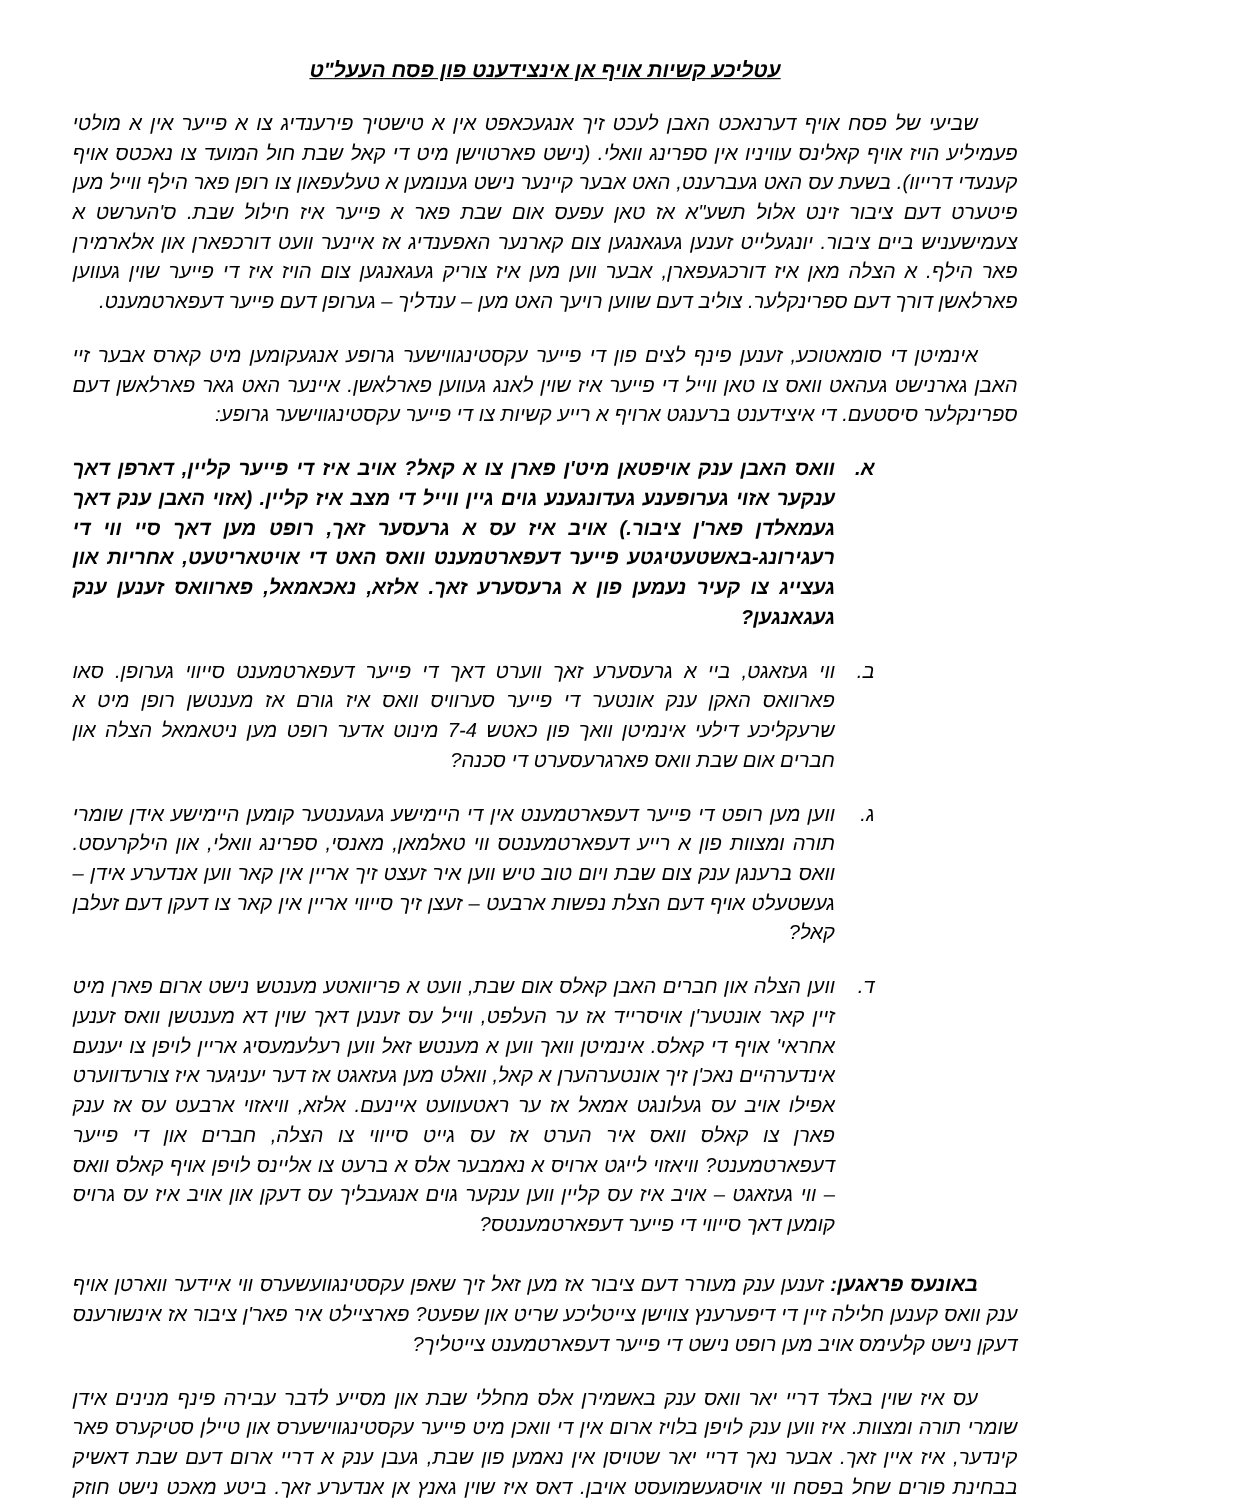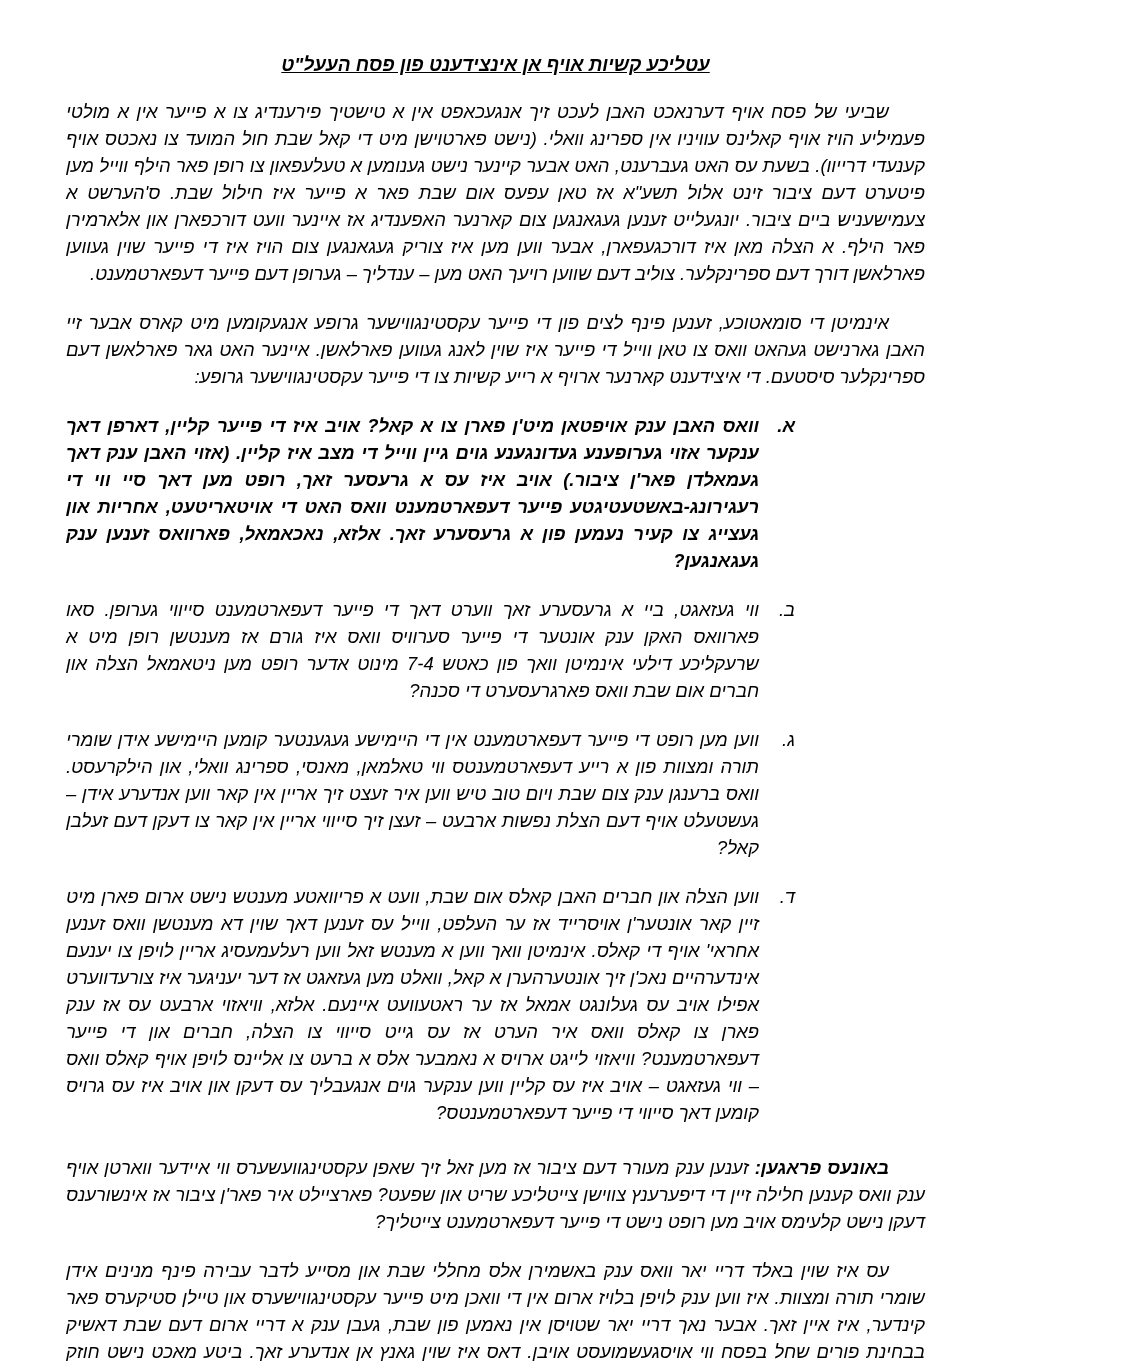--- a/index.html
+++ b/index.html
@@ -57,21 +57,21 @@
   .bonus { margin-top: 28px; }
   .b { font-weight: bold; }
 </style>
 </head>
 <body>
 
 <div class="page">
   <div class="title">עטליכע קשיות אויף אן אינצידענט פון פסח העעל"ט</div>
 
   <p class="para">שביעי של פסח אויף דערנאכט האבן לעכט זיך אנגעכאפט אין א טישטיך פירענדיג צו א פייער אין א מולטי פעמיליע הויז אויף קאלינס עוויניו אין ספרינג וואלי. (נישט פארטוישן מיט די קאל שבת חול המועד צו נאכטס אויף קענעדי דרייוו). בשעת עס האט געברענט, האט אבער קיינער נישט גענומען א טעלעפאון צו רופן פאר הילף ווייל מען פיטערט דעם ציבור זינט אלול תשע"א אז טאן עפעס אום שבת פאר א פייער איז חילול שבת. ס'הערשט א צעמישעניש ביים ציבור. יונגעלייט זענען געגאנגען צום קארנער האפענדיג אז איינער וועט דורכפארן און אלארמירן פאר הילף. א הצלה מאן איז דורכגעפארן, אבער ווען מען איז צוריק געגאנגען צום הויז איז די פייער שוין געווען פארלאשן דורך דעם ספרינקלער. צוליב דעם שווען רויעך האט מען – ענדליך – גערופן דעם פייער דעפארטמענט.</p>
-  <p class="para">אינמיטן די סומאטוכע, זענען פינף לצים פון די פייער עקסטינגווישער גרופע אנגעקומען מיט קארס אבער זיי האבן גארנישט געהאט וואס צו טאן ווייל די פייער איז שוין לאנג געווען פארלאשן. איינער האט גאר פארלאשן דעם ספרינקלער סיסטעם. די איצידענט קארנער ארויף א רייע קשיות צו די פייער עקסטינגווישער גרופע:</p>
+  <p class="para">אינמיטן די סומאטוכע, זענען פינף לצים פון די פייער עקסטינגווישער גרופע אנגעקומען מיט קארס אבער זיי האבן גארנישט געהאט וואס צו טאן ווייל די פייער איז שוין לאנג געווען פארלאשן. איינער האט גאר פארלאשן דעם ספרינקלער סיסטעם. די איצידענט ברענגט ארויף א רייע קשיות צו די פייער עקסטינגווישער גרופע:</p>
 
   <div class="list">
     <div class="item bold">
       <span class="marker">א.</span>
       <span class="text">וואס האבן ענק אויפטאן מיט'ן פארן צו א קאל? אויב איז די פייער קליין, דארפן דאך ענקער אזוי גערופענע געדונגענע גוים גיין ווייל די מצב איז קליין. (אזוי האבן ענק דאך געמאלדן פאר'ן ציבור.) אויב איז עס א גרעסער זאך, רופט מען דאך סיי ווי די רעגירונג-באשטעטיגטע פייער דעפארטמענט וואס האט די אויטאריטעט, אחריות און געצייג צו קעיר נעמען פון א גרעסערע זאך. אלזא, נאכאמאל, פארוואס זענען ענק געגאנגען?</span>
     </div>
     <div class="item">
       <span class="marker">ב.</span>
       <span class="text">ווי געזאגט, ביי א גרעסערע זאך ווערט דאך די פייער דעפארטמענט סייווי גערופן. סאו פארוואס האקן ענק אונטער די פייער סערוויס וואס איז גורם אז מענטשן רופן מיט א שרעקליכע דילעי אינמיטן וואך פון כאטש 7-4 מינוט אדער רופט מען ניטאמאל הצלה און חברים אום שבת וואס פארגרעסערט די סכנה?</span>
     </div>

